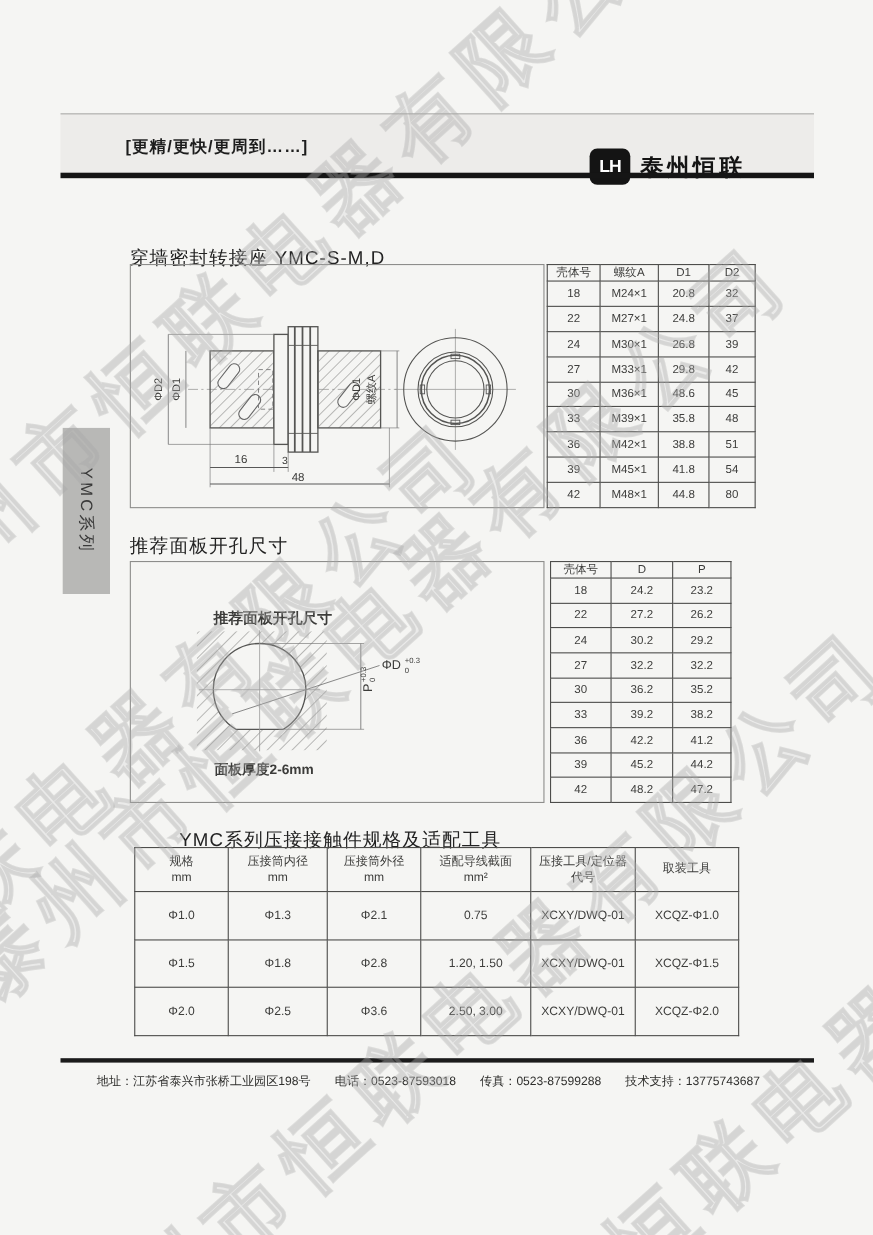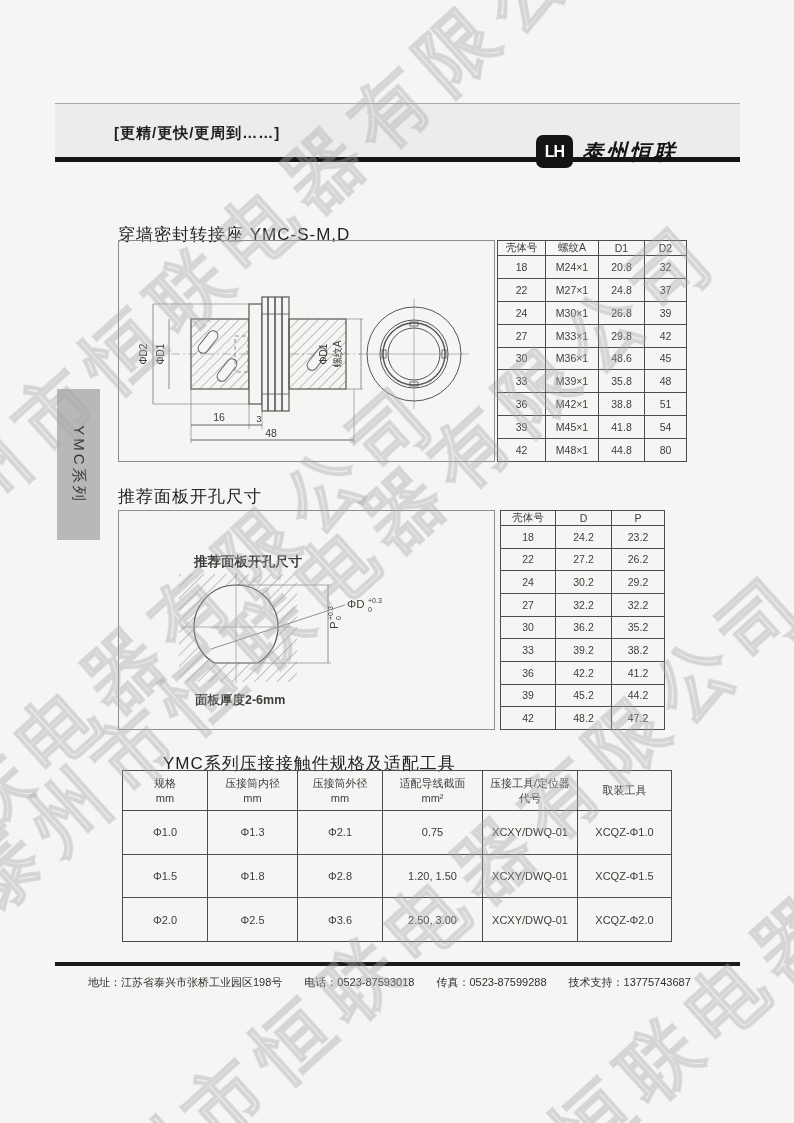--- a/index.html
+++ b/index.html
@@ -18,21 +18,21 @@
   
   .hdr-band  { position:absolute; left:55px; top:104px; width:685px; height:53px; background:#edecea; }
   .hdr-top-line { position:absolute; left:55px; top:103px; width:685px; height:1px; background:#a8a8a6; }
   .hdr-bot-line { position:absolute; left:55px; top:157px; width:685px; height:5px; background:#151515; }
   .slogan { position:absolute; left:114px; top:124px; font-size:15px; font-weight:700;
             letter-spacing:1px; color:#1d1d1d; }
   .logo { position:absolute; left:536px; top:112px; display:flex; align-items:center; gap:9px;margin-top:23px; }
   .logo-mark { width:37px; height:33px; background:#141414; border-radius:7px;
                display:flex; align-items:center; justify-content:center;
                color:#fff; font-weight:900; font-size:16px; letter-spacing:-1px; }
-  .logo-text { font-size:21px; font-weight:900; letter-spacing:3px; color:#141414;font-style:italic; }
+  .logo-text { font-size:21px; font-weight:900; letter-spacing:3px; color:#141414; }
 
   
   .side-tab { position:absolute; left:57px; top:389px; width:43px; height:151px;
               background:#b8b8b6; display:flex; align-items:center; justify-content:center; }
   .side-tab span { transform:rotate(90deg); white-space:nowrap; font-size:15px;
                    letter-spacing:3px; color:#3a3a3a; }
 
   
   .sec-title { position:absolute; font-size:17px; color:#222; letter-spacing:1px; }
   #t-sec1 { left:118px; top:223px; }

